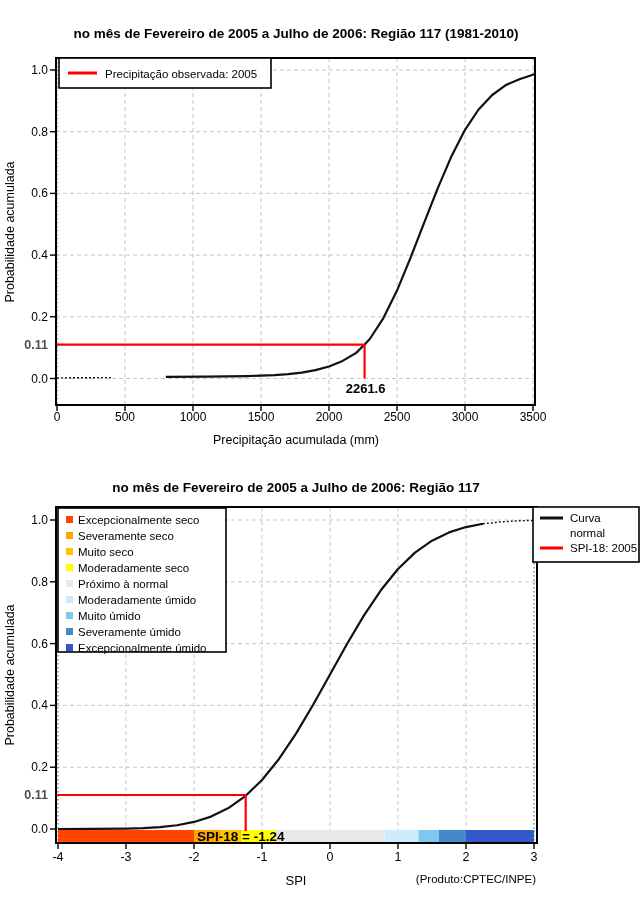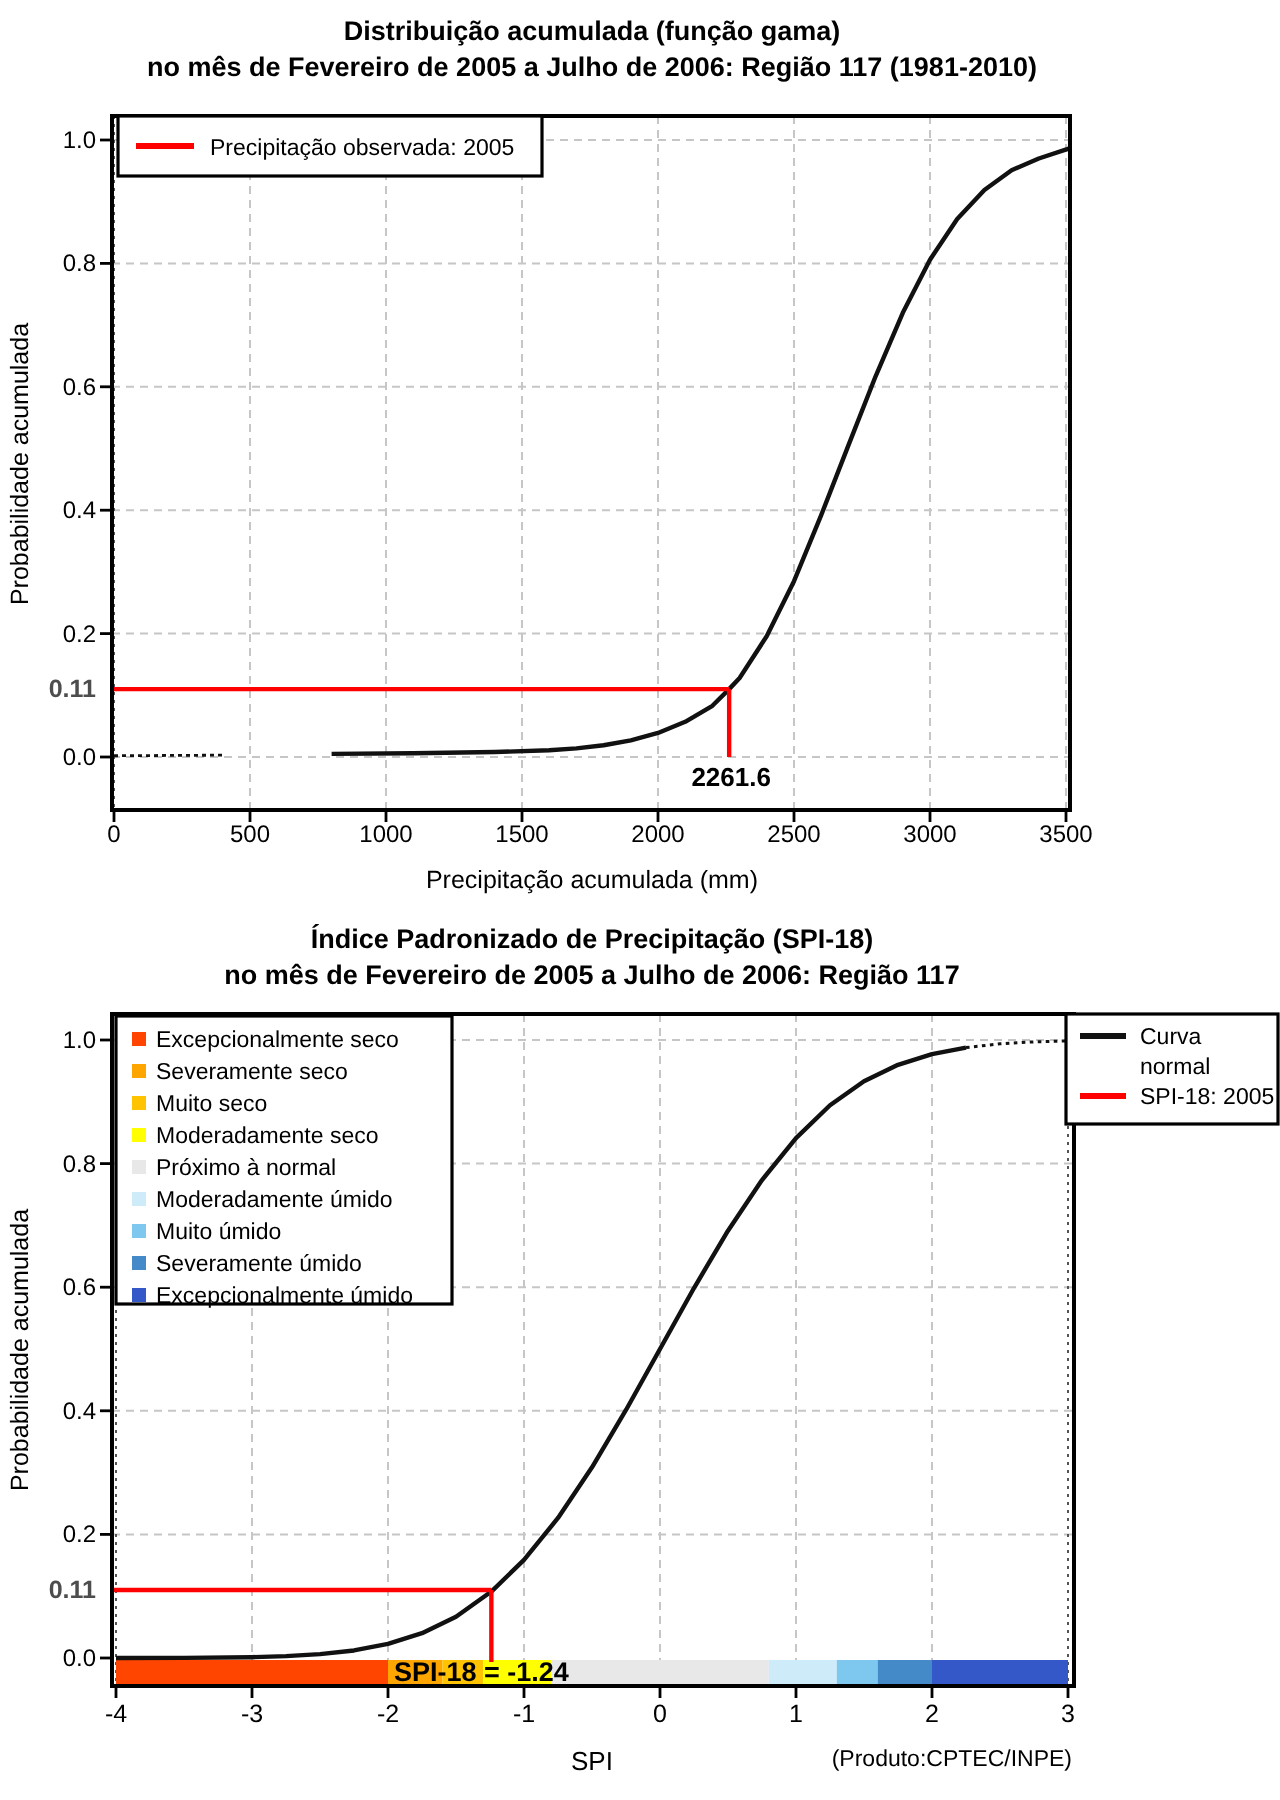--- a/index.html
+++ b/index.html
@@ -7,21 +7,20 @@
         font-family:"Liberation Sans","DejaVu Sans",sans-serif;}
   .chart-title{position:absolute;left:0;width:592px;text-align:center;
                font-size:13.5px;font-weight:bold;color:#000;white-space:nowrap;}
   svg{position:absolute;left:0;}
   svg text{font-family:"Liberation Sans","DejaVu Sans",sans-serif;}
 </style>
 </head>
 <body>
 
 <div class="page">
-  <div class="chart-title" style="top:8px">Distribuição acumulada (função gama)</div>
   <div class="chart-title" style="top:26px">no mês de Fevereiro de 2005 a Julho de 2006: Região 117 (1981-2010)</div>
   <svg id="chart1" width="640" height="455" style="top:0">
       <g>
         <line x1="125" y1="58" x2="125" y2="405" stroke="#c6c6c6" stroke-width="1" stroke-dasharray="4 3"></line>
         <line x1="193" y1="58" x2="193" y2="405" stroke="#c6c6c6" stroke-width="1" stroke-dasharray="4 3"></line>
         <line x1="261" y1="58" x2="261" y2="405" stroke="#c6c6c6" stroke-width="1" stroke-dasharray="4 3"></line>
         <line x1="329" y1="58" x2="329" y2="405" stroke="#c6c6c6" stroke-width="1" stroke-dasharray="4 3"></line>
         <line x1="397" y1="58" x2="397" y2="405" stroke="#c6c6c6" stroke-width="1" stroke-dasharray="4 3"></line>
         <line x1="465.00000000000006" y1="58" x2="465.00000000000006" y2="405" stroke="#c6c6c6" stroke-width="1" stroke-dasharray="4 3"></line>
         <line x1="533" y1="58" x2="533" y2="405" stroke="#c6c6c6" stroke-width="1" stroke-dasharray="4 3"></line>
@@ -72,21 +71,20 @@
         <text x="296" y="444" font-size="12.5" text-anchor="middle" fill="#000" font-weight="normal">Precipitação acumulada (mm)</text>
         <text x="14" y="232" font-size="12.5" text-anchor="middle" fill="#000" font-weight="normal" transform="rotate(-90 14 232)">Probabilidade acumulada</text>
       </g>
       <g>
         <rect x="59" y="58" width="212" height="30" fill="#fff" stroke="#000" stroke-width="1.6"></rect>
         <line x1="68" y1="73" x2="97" y2="73" stroke="#ff0000" stroke-width="3"></line>
         <text x="105" y="77.5" font-size="11.5" text-anchor="start" fill="#000" font-weight="normal">Precipitação observada: 2005</text>
       </g>
     </svg>
 
-  <div class="chart-title" style="top:462px">Índice Padronizado de Precipitação (SPI-18)</div>
   <div class="chart-title" style="top:480px">no mês de Fevereiro de 2005 a Julho de 2006: Região 117</div>
   <svg id="chart2" width="640" height="445" style="top:455px">
       <g>
         <line x1="126" y1="52" x2="126" y2="388" stroke="#c6c6c6" stroke-width="1" stroke-dasharray="4 3"></line>
         <line x1="194" y1="52" x2="194" y2="388" stroke="#c6c6c6" stroke-width="1" stroke-dasharray="4 3"></line>
         <line x1="262" y1="52" x2="262" y2="388" stroke="#c6c6c6" stroke-width="1" stroke-dasharray="4 3"></line>
         <line x1="330" y1="52" x2="330" y2="388" stroke="#c6c6c6" stroke-width="1" stroke-dasharray="4 3"></line>
         <line x1="398" y1="52" x2="398" y2="388" stroke="#c6c6c6" stroke-width="1" stroke-dasharray="4 3"></line>
         <line x1="466" y1="52" x2="466" y2="388" stroke="#c6c6c6" stroke-width="1" stroke-dasharray="4 3"></line>
         <line x1="56" y1="312.2" x2="537" y2="312.2" stroke="#c6c6c6" stroke-width="1" stroke-dasharray="4 3"></line>

